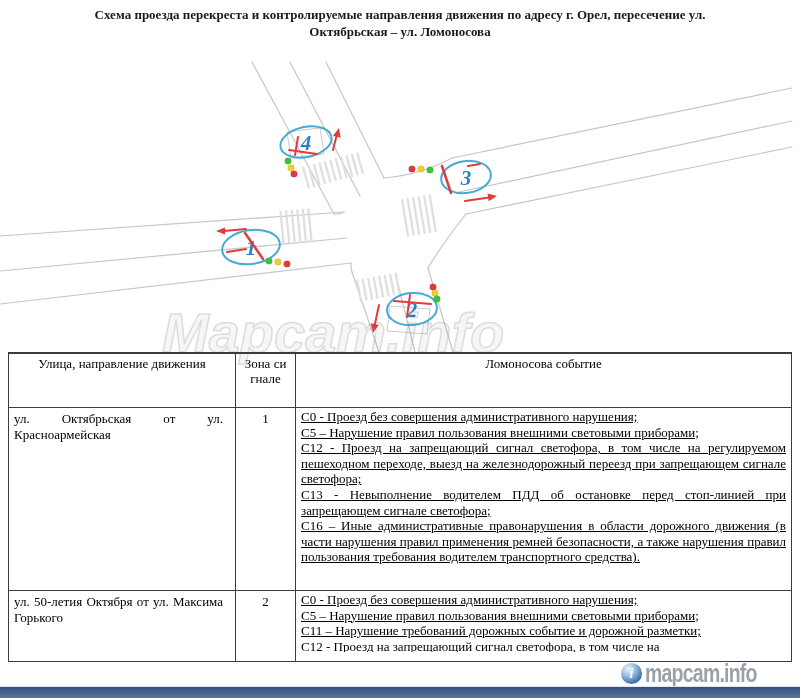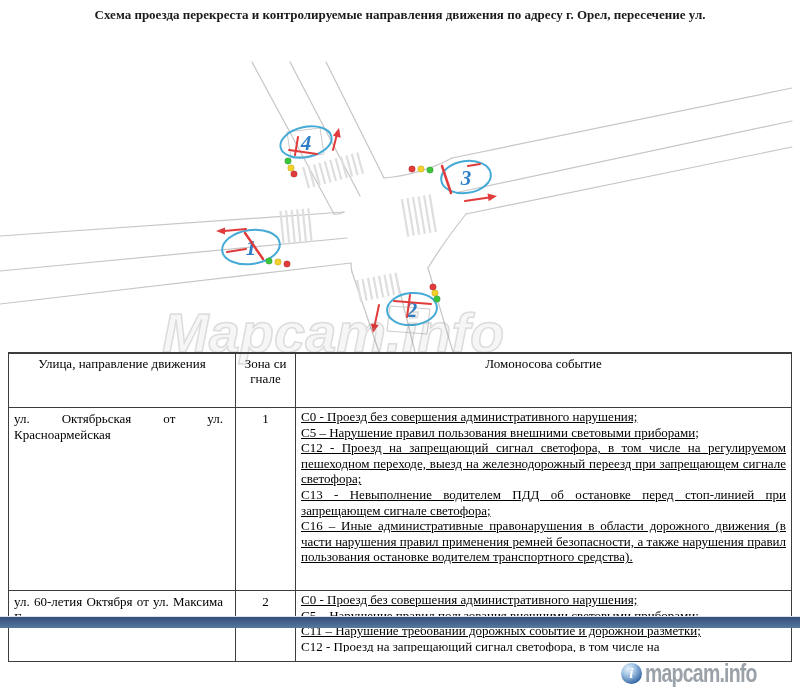--- a/index.html
+++ b/index.html
@@ -1,18 +1,18 @@
 <!DOCTYPE html>
 <html style="--zone-circle: #45aad5; --zone-number: #2e7ec6; --arrow-red: #e23b3b; --light-green: #3dc43d; --light-yellow: #f2cf2a; --light-red: #df3b3b; --road-line: #c6c6c6; --crosswalk: #dedede; --table-border: #3c3c3c; --footer-bar-top: #344f7b; --footer-bar-bottom: #56789f; --logo-blue: #2d5f9e; --logo-text: #9aa1a8;"><head>
 <meta charset="utf-8">
 <style>
   html,body{margin:0;padding:0;}
   body{background:#ffffff;width:800px;height:698px;overflow:hidden;
        font-family:"Liberation Serif", serif;}
-  .page{position:relative;width:800px;height:628px;background:#fff;}
+  .page{position:relative;width:800px;height:698px;background:#fff;}
 
   
   .title{position:absolute;top:6px;left:0;width:800px;text-align:center;
          font-weight:bold;font-size:13px;line-height:17px;color:#1a1a1a;}
 
   
   .diagram{position:absolute;top:0;left:0;z-index:1;pointer-events:none;}
   .road{stroke:var(--road-line,#c6c6c6);stroke-width:1.2;fill:none;stroke-linecap:round;}
   .cross{stroke:var(--crosswalk,#dedede);fill:none;}
   .dbox{stroke:#cccccc;stroke-width:1;fill:none;}
@@ -65,20 +65,21 @@
               background:linear-gradient(to bottom, var(--footer-bar-top,#344f7b) 0%, var(--footer-bar-bottom,#56789f) 100%);
               box-shadow:0 -1px 0 #dde6f0;}
 </style>
 </head>
 <body>
 
 <div class="page">
 
   <div class="title">
     <div>Схема проезда перекреста и контролируемые направления движения по адресу г. Орел, пересечение ул.</div>
+    <div>Октябрьская – ул. Ломоносова</div>
   </div>
 
   <svg class="diagram" width="800" height="360" viewBox="0 0 800 360">
 
     <g>
       <path class="road" d="M0,236 L344,212"></path>
       <path class="road" d="M0,271 L347,238"></path>
       <path class="road" d="M0,304 L351,263"></path>
       <path class="road" d="M252,62 L334,214"></path>
       <path class="road" d="M290,62 L360,196"></path>
@@ -175,27 +176,27 @@
             <td class="street">
               <div class="clip">ул. Октябрьская от ул. Красноармейская</div>
             </td>
             <td class="zone">1</td>
             <td class="events">
               <div class="clip">
                 <div class="event-line">С0 - Проезд без совершения административного нарушения;</div>
                 <div class="event-line">С5 – Нарушение правил пользования внешними световыми приборами;</div>
                 <div class="event-line">С12 - Проезд на запрещающий сигнал светофора, в том числе на регулируемом пешеходном переходе, выезд на железнодорожный переезд при запрещающем сигнале светофора;</div>
                 <div class="event-line">С13 - Невыполнение водителем ПДД об остановке перед стоп-линией при запрещающем сигнале светофора;</div>
-                <div class="event-line">С16 – Иные административные правонарушения в области дорожного движения (в части нарушения правил применения ремней безопасности, а также нарушения правил пользования остановке водителем транспортного средства).</div>
+                <div class="event-line">С16 – Иные административные правонарушения в области дорожного движения (в части нарушения правил применения ремней безопасности, а также нарушения правил пользования требования водителем транспортного средства).</div>
               </div>
             </td>
           </tr>
           <tr>
             <td class="street">
-              <div class="clip">ул. 60-летия Октября от ул. Максима Горького</div>
+              <div class="clip">ул. 50-летия Октября от ул. Максима Горького</div>
             </td>
             <td class="zone">2</td>
             <td class="events">
               <div class="clip">
                 <div class="event-line">С0 - Проезд без совершения административного нарушения;</div>
                 <div class="event-line">С5 – Нарушение правил пользования внешними световыми приборами;</div>
                 <div class="event-line">С11 – Нарушение требований дорожных событие и дорожной разметки;</div>
                 <div class="event-line">С12 - Проезд на запрещающий сигнал светофора, в том числе на</div>
               </div>
             </td>

